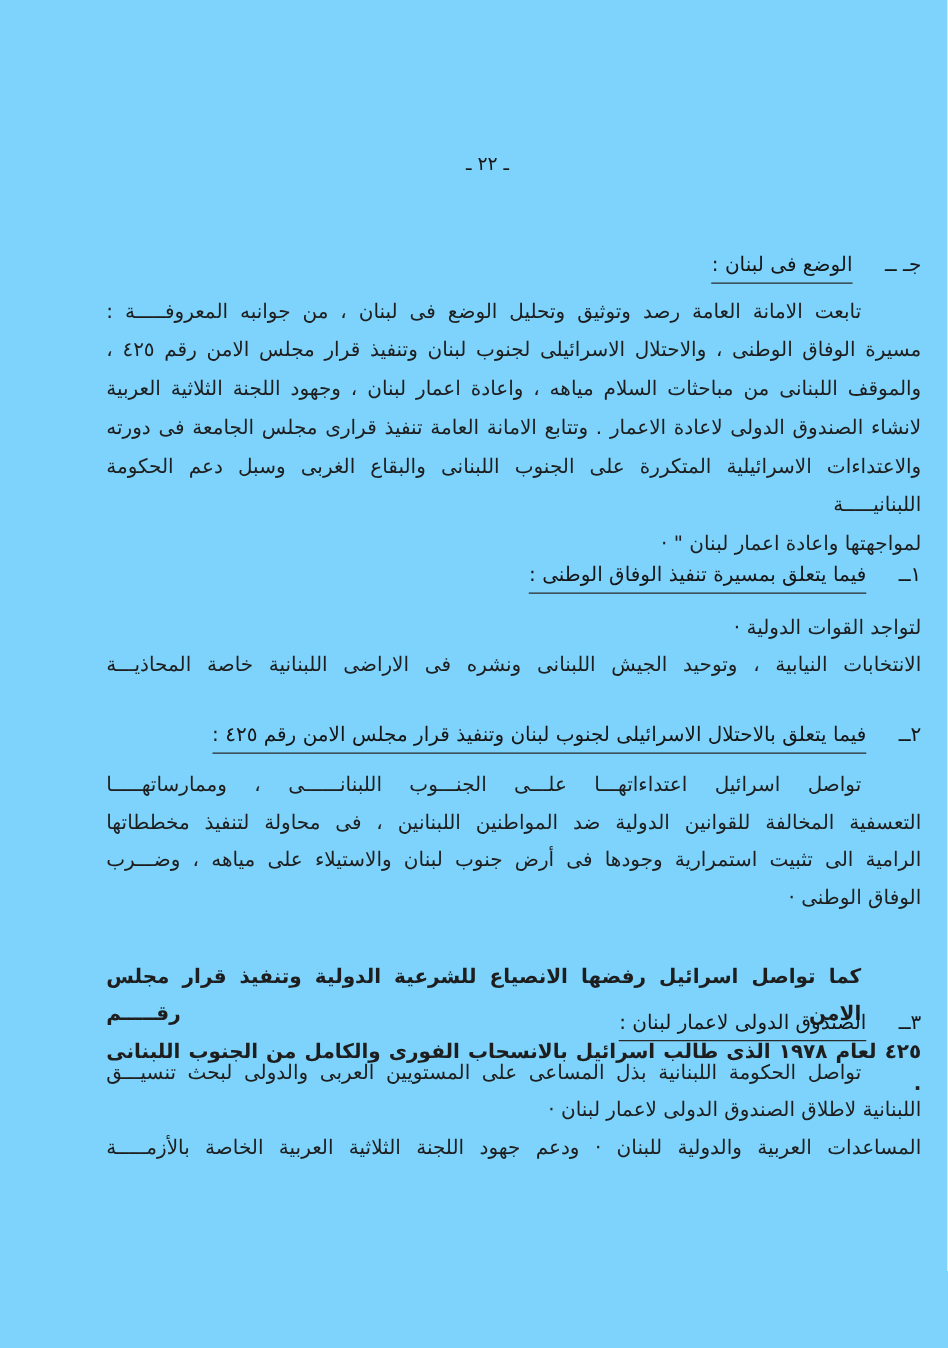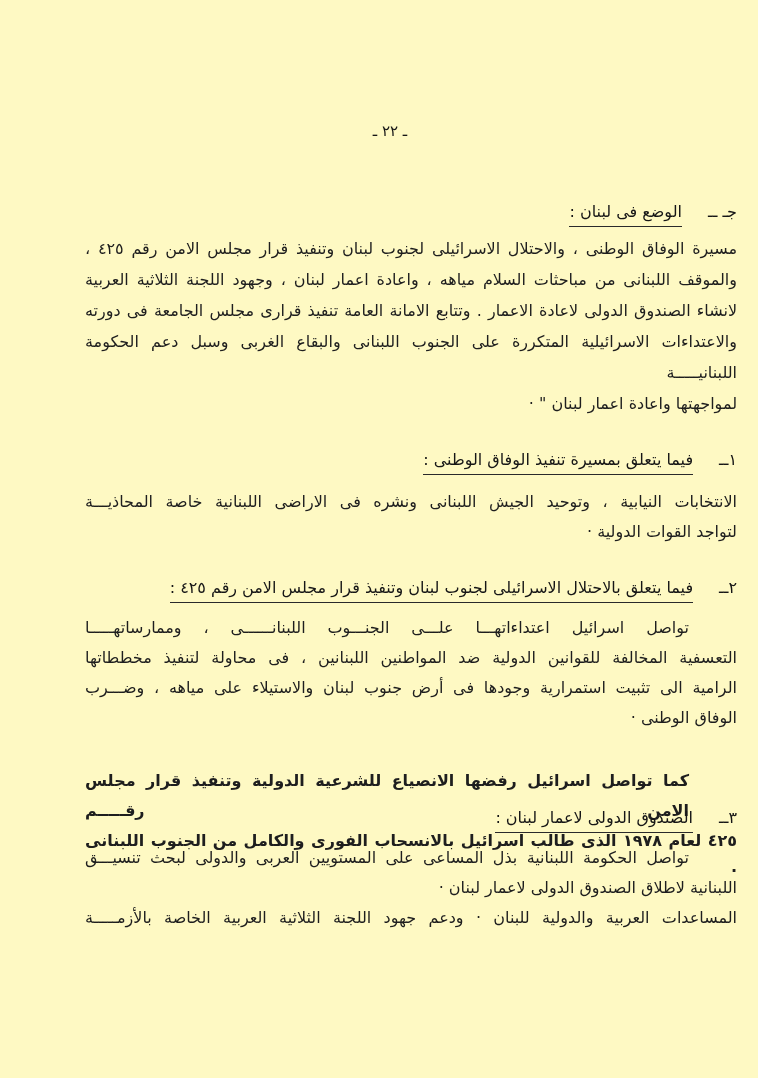--- a/index.html
+++ b/index.html
@@ -1,19 +1,19 @@
 <!DOCTYPE html>
 <html lang="ar" dir="rtl"><head>
 <meta charset="utf-8">
 <style>
   html,body{margin:0;padding:0;background:#ffffff;}
   .page{
     position:relative;
     width:758px;height:1078px;
-    background:#fef9c3;
+    background:#7dd3fc;
     font-family:"DejaVu Sans", sans-serif;
     color:#1e1e1e;
     direction:rtl;
     overflow:hidden;
   }
   .page-number{
     position:absolute;top:122px;left:22px;right:0;
     text-align:center;
     font-size:15px;letter-spacing:2px;color:#161616;
   }
@@ -48,35 +48,36 @@
 <div class="page">
 
   <div class="page-number">ـ ٢٢ ـ</div>
 
   <div class="heading" style="top:202px;">
     <span class="marker">جـ ــ</span>
     <span class="title">الوضع فى لبنان :</span>
   </div>
 
   <div class="para para-intro" style="top:233px;">
+    <div class="line first justify">تابعت الامانة العامة رصد وتوثيق وتحليل الوضع فى لبنان ، من جوانبه المعروفـــــة :</div>
     <div class="line justify">مسيرة الوفاق الوطنى ، والاحتلال الاسرائيلى لجنوب لبنان وتنفيذ قرار مجلس الامن رقم ٤٢٥ ،</div>
     <div class="line justify">والموقف اللبنانى من مباحثات السلام مياهه ، واعادة اعمار لبنان ، وجهود اللجنة الثلاثية العربية</div>
     <div class="line justify">لانشاء الصندوق الدولى لاعادة الاعمار . وتتابع الامانة العامة تنفيذ قرارى مجلس الجامعة فى دورته</div>
     <div class="line justify">والاعتداءات الاسرائيلية المتكررة على الجنوب اللبنانى والبقاع الغربى وسبل دعم الحكومة اللبنانيـــــة</div>
     <div class="line">لمواجهتها واعادة اعمار لبنان " ·</div>
   </div>
 
   <div class="heading" style="top:450px;">
     <span class="marker">١ــ</span>
     <span class="title">فيما يتعلق بمسيرة تنفيذ الوفاق الوطنى :</span>
   </div>
 
   <div class="para" style="top:487px;">
+    <div class="line">لتواجد القوات الدولية ·</div>
     <div class="line justify">الانتخابات النيابية ، وتوحيد الجيش اللبنانى ونشره فى الاراضى اللبنانية خاصة المحاذيـــة</div>
-    <div class="line">لتواجد القوات الدولية ·</div>
   </div>
 
   <div class="heading" style="top:578px;">
     <span class="marker">٢ــ</span>
     <span class="title">فيما يتعلق بالاحتلال الاسرائيلى لجنوب لبنان وتنفيذ قرار مجلس الامن رقم ٤٢٥ :</span>
   </div>
 
   <div class="para" style="top:613px;">
     <div class="line first justify">تواصل اسرائيل اعتداءاتهـــا علـــى الجنـــوب اللبنانــــــى ، وممارساتهـــــا</div>
     <div class="line justify">التعسفية المخالفة للقوانين الدولية ضد المواطنين اللبنانين ، فى محاولة لتنفيذ مخططاتها</div>

